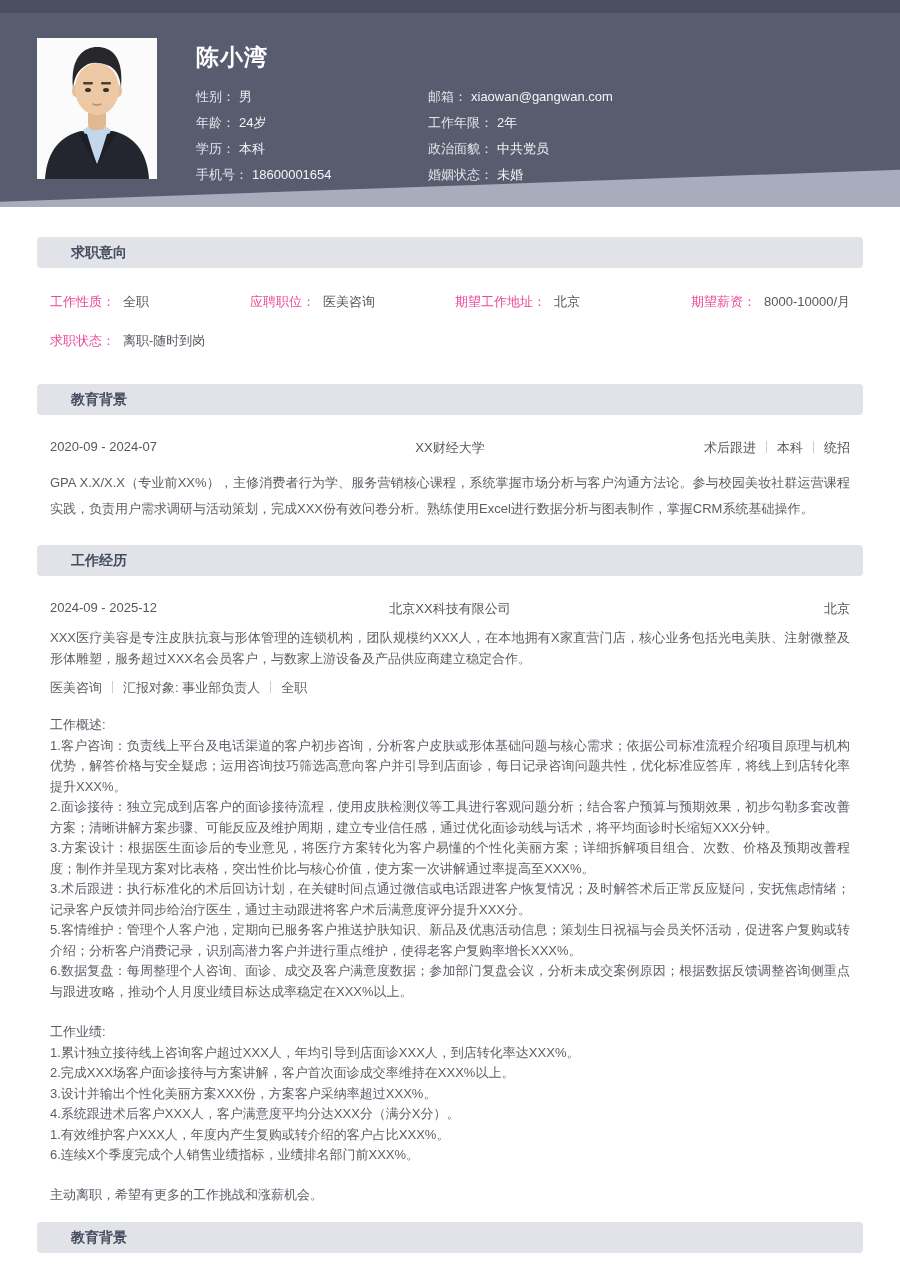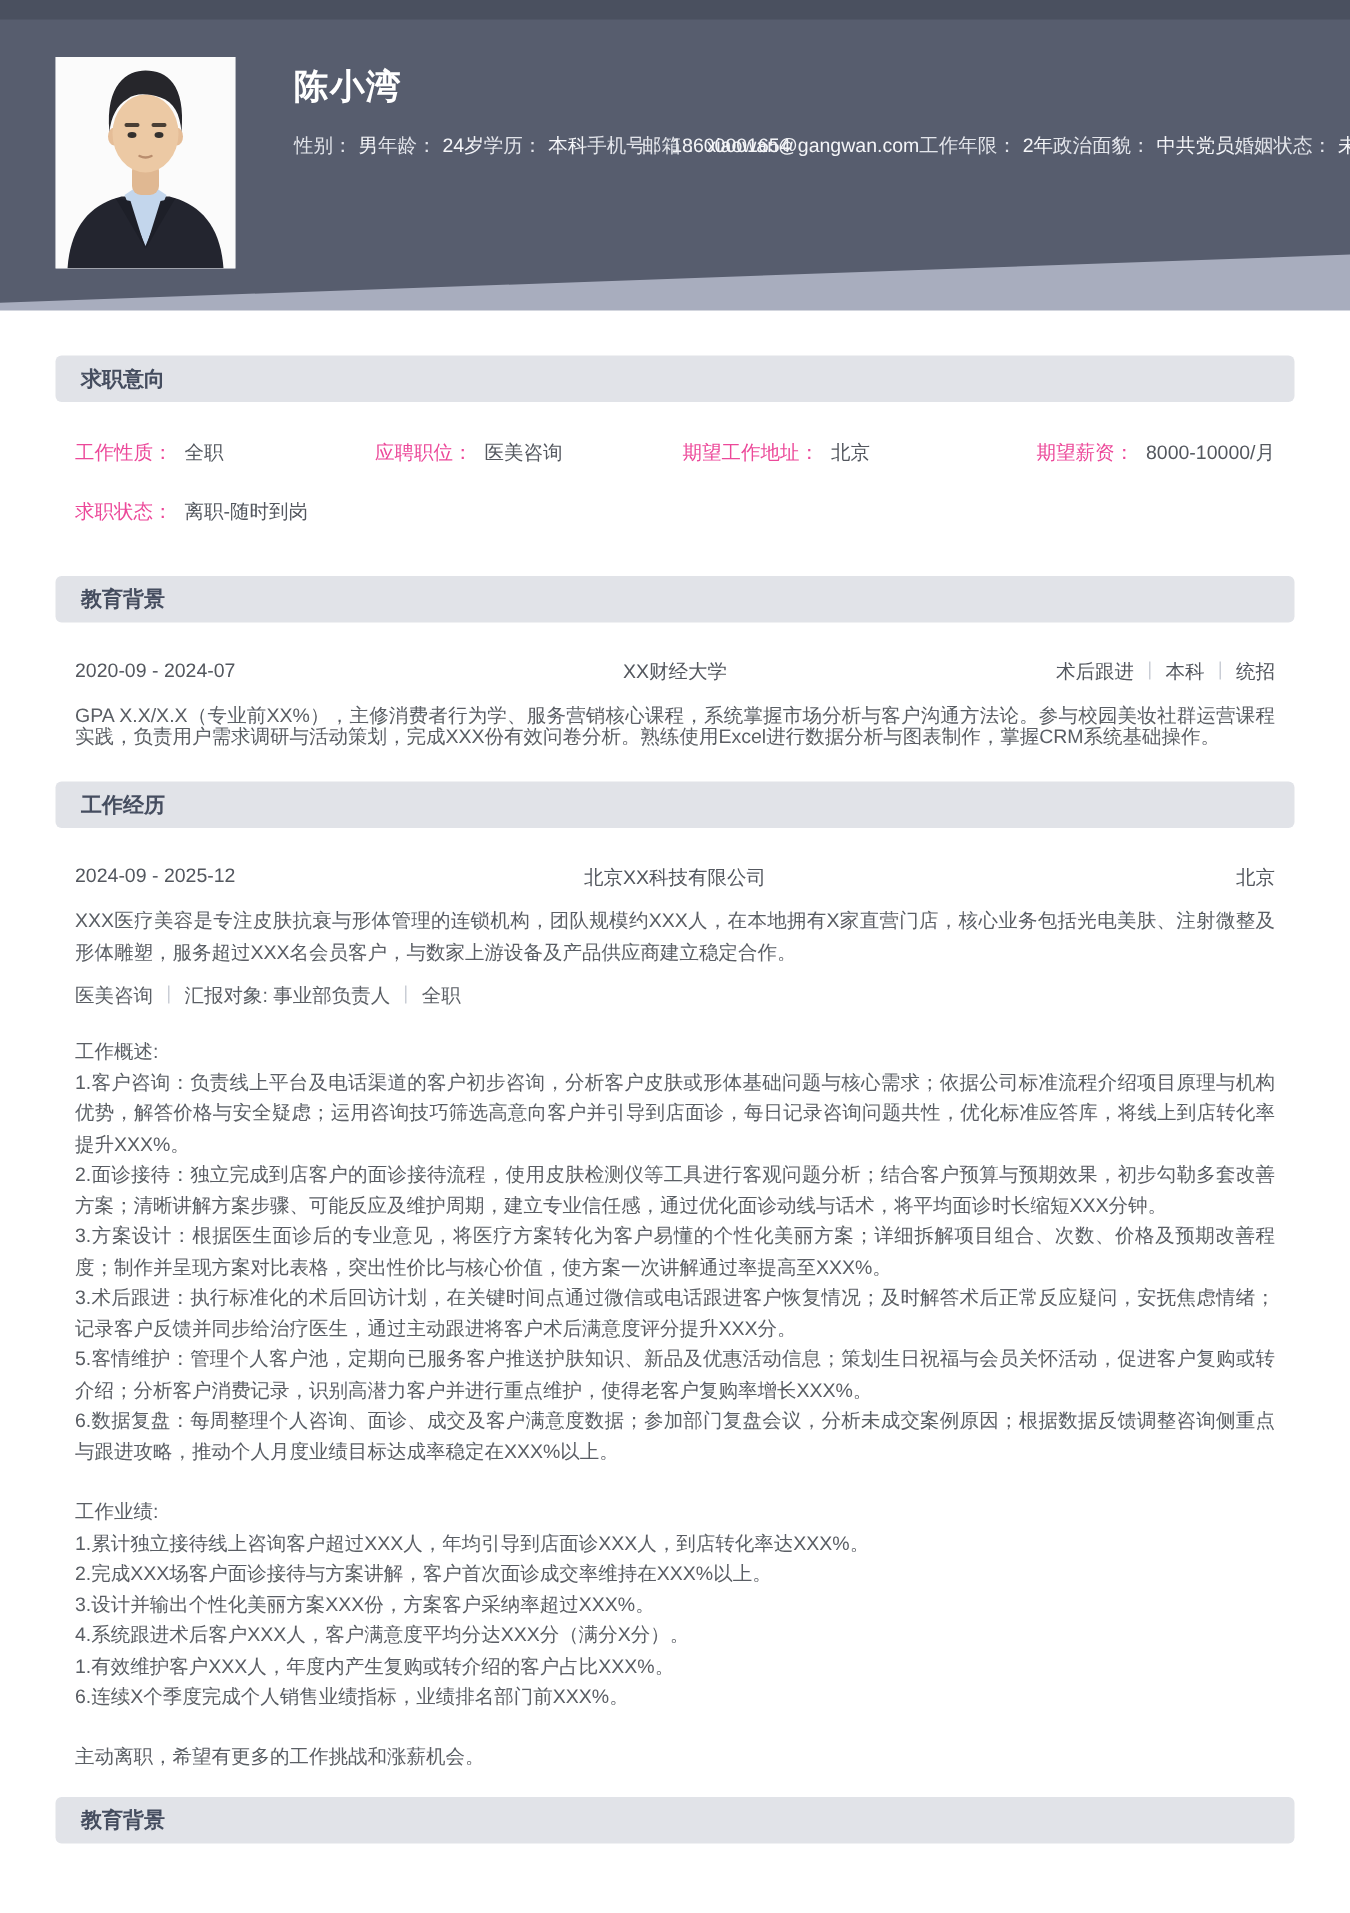--- a/index.html
+++ b/index.html
@@ -23,30 +23,30 @@
   }
   .photo-frame svg { display:block; width:100%; height:100%; }
   .person-name {
     position:absolute; left:196px; top:42px;
     font-size:23px; font-weight:bold; color:#ffffff; letter-spacing:1px;
   }
   .info-grid {
     position:absolute; left:196px; top:84px; width:620px;
     display:flex;
   }
-  .info-col { display:flex; flex-direction:row; }
+  .info-col { display:flex; flex-direction:column; }
   .info-col-left  { width:232px; }
   .info-col-right { flex:1; }
   .info-row { height:26px; line-height:26px; color:#eceef2; font-size:13px; white-space:nowrap; }
   .info-row .ilabel { color:#e2e4ea; }
   .info-row .ivalue { color:#f4f5f8; margin-left:4px; }
   
   .section-bar {
     margin:0 37px; height:31px; line-height:31px;
-    background:#e1e3e8; border-radius:4px; padding-left:17px;
+    background:#e1e3e8; border-radius:4px; padding-left:34px;
     font-size:14px; font-weight:bold; color:#454d5f;
   }
   .bar-intention { margin-top:30px; }
   .bar-education { margin-top:34px; }
   .bar-work      { margin-top:23px; }
   .bar-project   { margin-top:17px; }
   .content { margin:0 50px; }
   .lbl { color:#ec4899; }
   .val { color:#53575e; margin-left:8px; }
   
@@ -57,21 +57,21 @@
   .ji-f3 { margin-left:auto; text-align:right; }
   .ji-row2 { margin-top:21px; }
   
   .meta-row { position:relative; display:flex; justify-content:space-between; margin-top:24px; color:#53575e; }
   .meta-center { position:absolute; left:0; right:0; text-align:center; }
   .meta-right { white-space:nowrap; }
   .sep {
     display:inline-block; width:1px; height:12px; background:#c9cdd5;
     margin:0 10px; vertical-align:-1px;
   }
-  .para { line-height:14px; color:#5a5e64; text-align:justify; }
+  .para { line-height:26px; color:#5a5e64; text-align:justify; }
   .edu-desc { margin-top:13px; }
   .work-intro { margin-top:9px; line-height:21px; }
   .tag-row { margin-top:10px; color:#5a5e64; white-space:nowrap; }
   .block { margin-top:18px; line-height:20.5px; }
   .block .line { text-align:justify; }
   .block-achv { margin-top:20px; }
   .leaving { margin-top:19px; line-height:20.5px; }
 </style>
 </head>
 <body>

